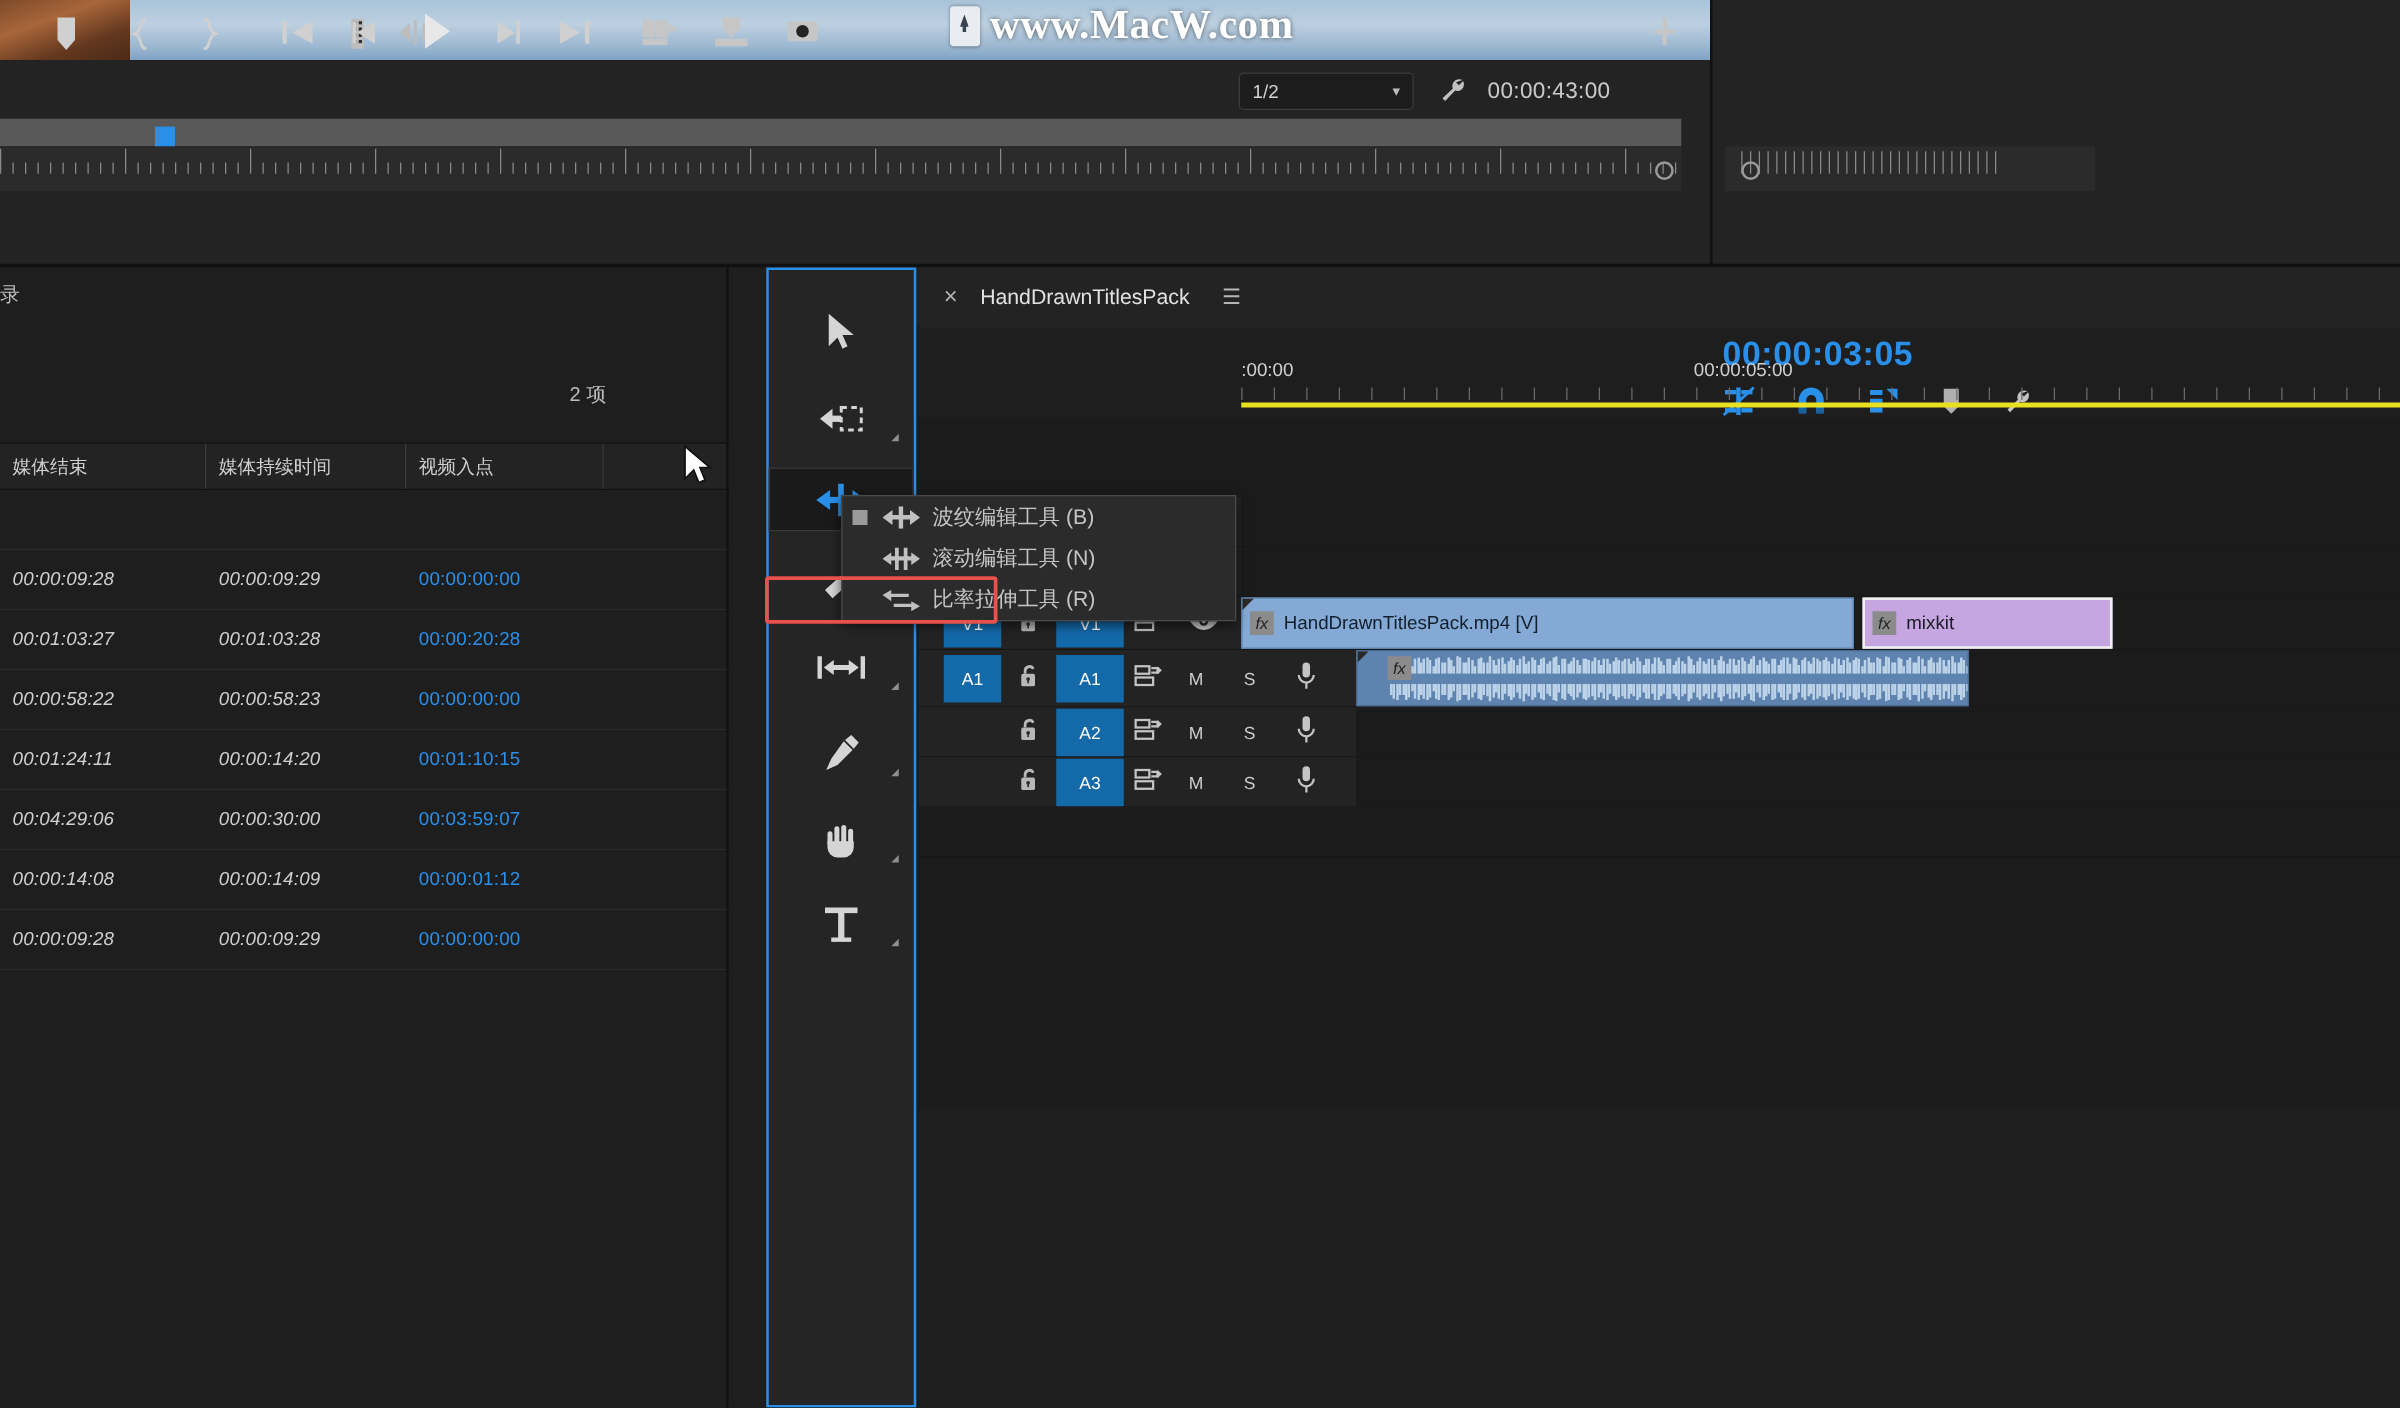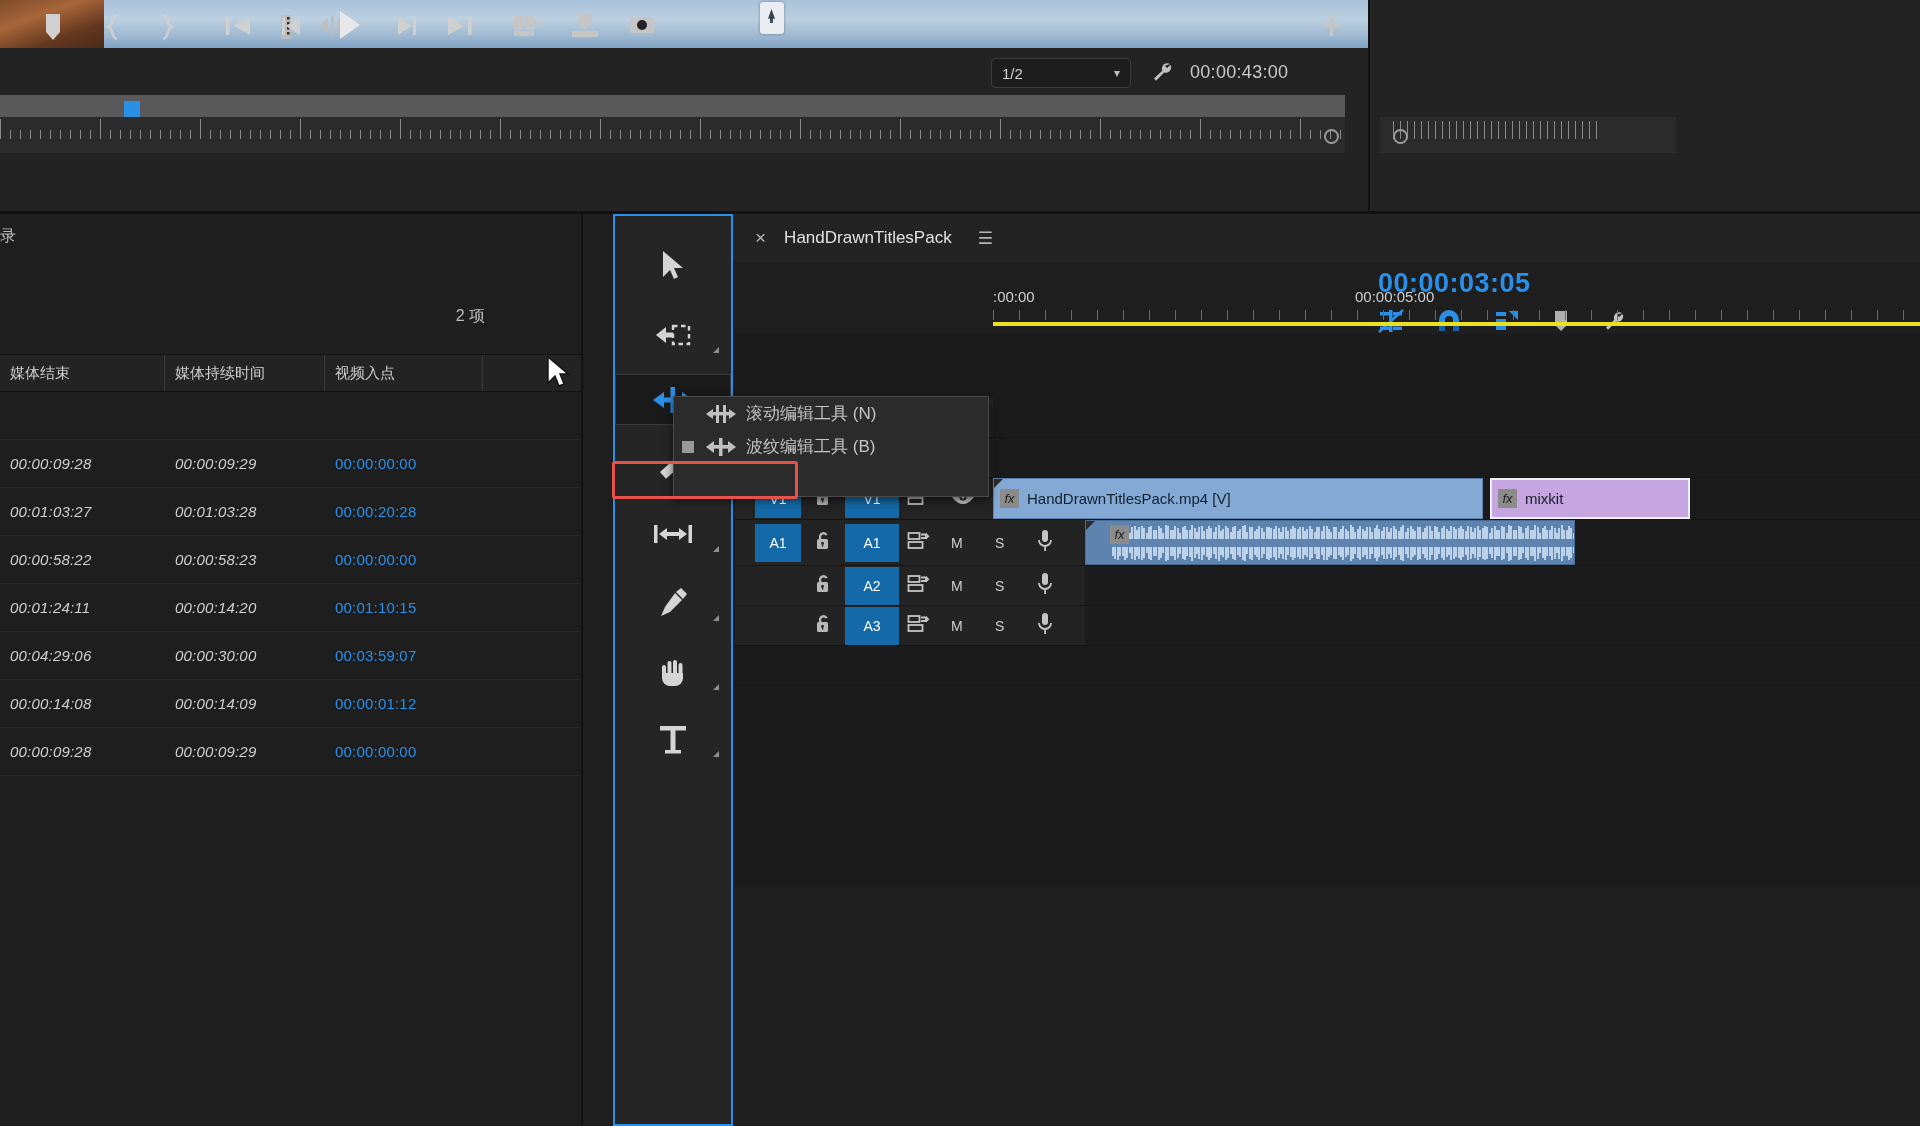--- a/index.html
+++ b/index.html
@@ -150,20 +150,21 @@
 <body>
 
 <div id="source-monitor">
   <div id="video-frame">
     <div id="rock-left"></div>
   </div>
   <div id="monitor-blank"></div>
 
   <div id="watermark">
     <span class="wm-logo"></span>
+    <span>www.MacW.com</span>
   </div>
 
   <div id="src-toolbar"></div>
 
   <span id="src-film-icon" class="ico">
     <svg width="22" height="26" viewBox="0 0 22 26">
         <rect x="6" y="1" width="10" height="24" fill="#bdbdbd"></rect>
     <g fill="#2b2b2b">
           <rect x="7.5" y="3" width="2.5" height="2.5"></rect>
           <rect x="12" y="3" width="2.5" height="2.5"></rect>
@@ -556,43 +557,55 @@
       <rect x="2" y="3" width="26" height="4.5"></rect>
         <rect x="12.5" y="5" width="5" height="24"></rect>
       <rect x="7" y="27" width="16" height="3.5"></rect>
       </svg>
     <span class="corner"></span>
   </div>
 </div>
 
 <div id="tool-flyout">
   <div class="fly-item">
+    <span class="chk"></span>
+    <span class="ico">
+      <svg width="30" height="18" viewBox="0 0 30 18" fill="#c0c0c0">
+          <polygon points="0,9 8,3 8,15"></polygon>
+        <rect x="13" y="0" width="3.5" height="18"></rect>
+          <polygon points="30,9 22,3 22,15"></polygon>
+        <rect x="7" y="7" width="16" height="3.6"></rect>
+        </svg>
+      </span>
+    <span>波纹编辑工具 (B)</span>
+  </div>
+  <div class="fly-item">
     <span class="chk off"></span>
     <span class="ico">
       <svg width="30" height="18" viewBox="0 0 30 18" fill="#c0c0c0">
           <polygon points="0,9 7,4 7,14"></polygon>
         <polygon points="30,9 23,4 23,14"></polygon>
           <rect x="10" y="0" width="3" height="18"></rect>
         <rect x="17" y="0" width="3" height="18"></rect>
           <rect x="6" y="7" width="18" height="3.4"></rect>
         </svg>
       </span>
     <span>滚动编辑工具 (N)</span>
   </div>
   <div class="fly-item">
-    <span class="chk"></span>
+    <span class="chk off"></span>
     <span class="ico">
       <svg width="30" height="18" viewBox="0 0 30 18" fill="#c0c0c0">
-          <polygon points="0,9 8,3 8,15"></polygon>
-        <rect x="13" y="0" width="3.5" height="18"></rect>
-          <polygon points="30,9 22,3 22,15"></polygon>
-        <rect x="7" y="7" width="16" height="3.6"></rect>
+          <polygon points="0,5 7,1 7,10"></polygon>
+        <rect x="5" y="4" width="16" height="2.6"></rect>
+          <polygon points="30,14 23,10 23,18"></polygon>
+        <rect x="9" y="12" width="16" height="2.6"></rect>
         </svg>
       </span>
-    <span>波纹编辑工具 (B)</span>
+    <span>比率拉伸工具 (R)</span>
   </div>
   <div id="fly-highlight"></div>
 </div>
 
 <div id="cursor-arrow">
   <svg width="26" height="36" viewBox="0 0 26 36">
     <polygon points="2,1 2,27 9,20 13,30 18,28 14,18 22,18" fill="#ffffff" stroke="#111" stroke-width="1.4"></polygon>
     </svg>
 </div>
 

